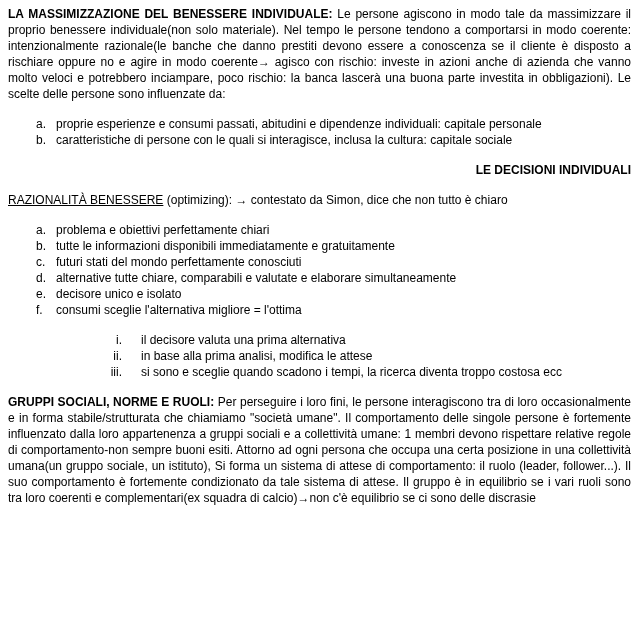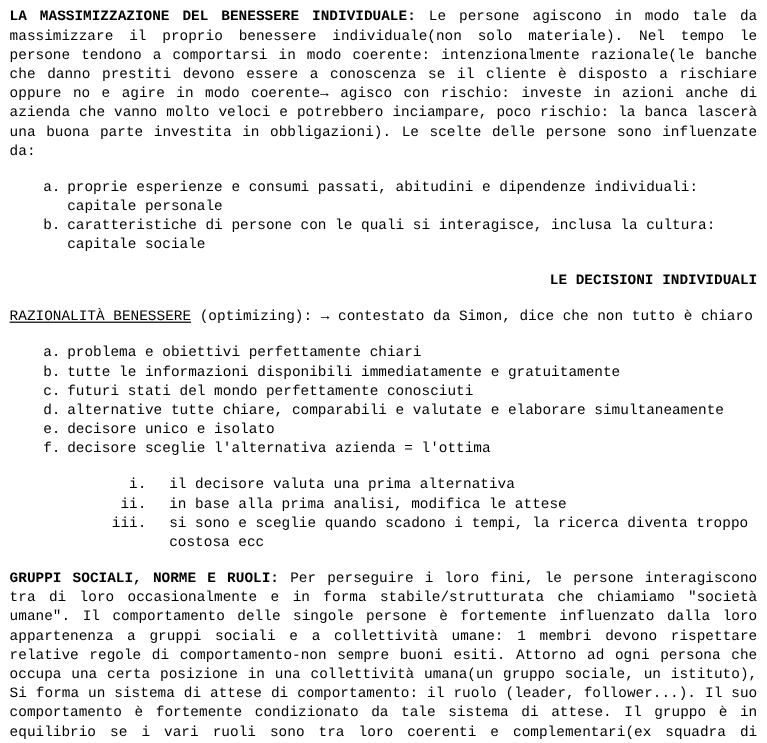--- a/index.html
+++ b/index.html
@@ -8,21 +8,21 @@
     background: #ffffff;
   }
   .page {
     width: 639px;
     height: 619px;
     box-sizing: border-box;
     padding: 6px 8px 0 8px;
     overflow: hidden;
     background: #ffffff;
     color: #000000;
-    font-family: Liberation Mono, monospace;
+    font-family: Liberation Sans, sans-serif;
     font-size: 12px;
     line-height: 16px;
   }
   .para {
     margin: 0 0 14px 0;
     text-align: justify;
   }
   .para:last-child {
     margin-bottom: 0;
   }
@@ -97,21 +97,21 @@
     <div class="li">
       <span class="marker">d.</span>
       <span class="li-text">alternative tutte chiare, comparabili e valutate e elaborare simultaneamente</span>
     </div>
     <div class="li">
       <span class="marker">e.</span>
       <span class="li-text">decisore unico e isolato</span>
     </div>
     <div class="li">
       <span class="marker">f.</span>
-      <span class="li-text">decisore sceglie l'alternativa azienda = l'ottima</span>
+      <span class="li-text">consumi sceglie l'alternativa migliore = l'ottima</span>
     </div>
   </div>
 
 
   <div class="list roman">
     <div class="li">
       <span class="marker">i.</span>
       <span class="li-text">il decisore valuta una prima alternativa</span>
     </div>
     <div class="li">

